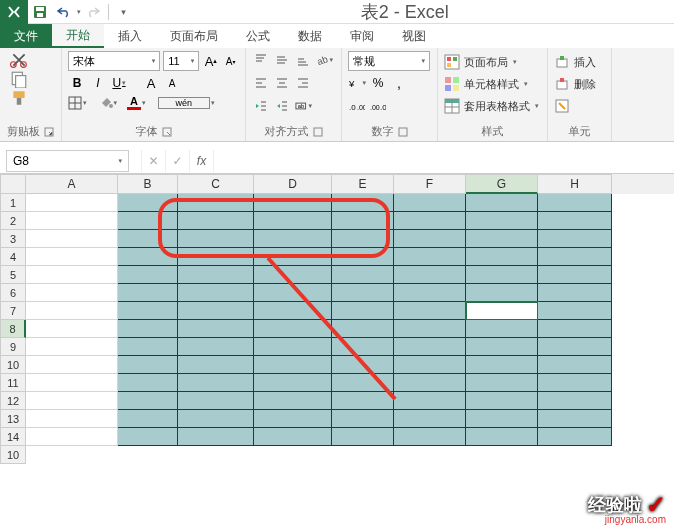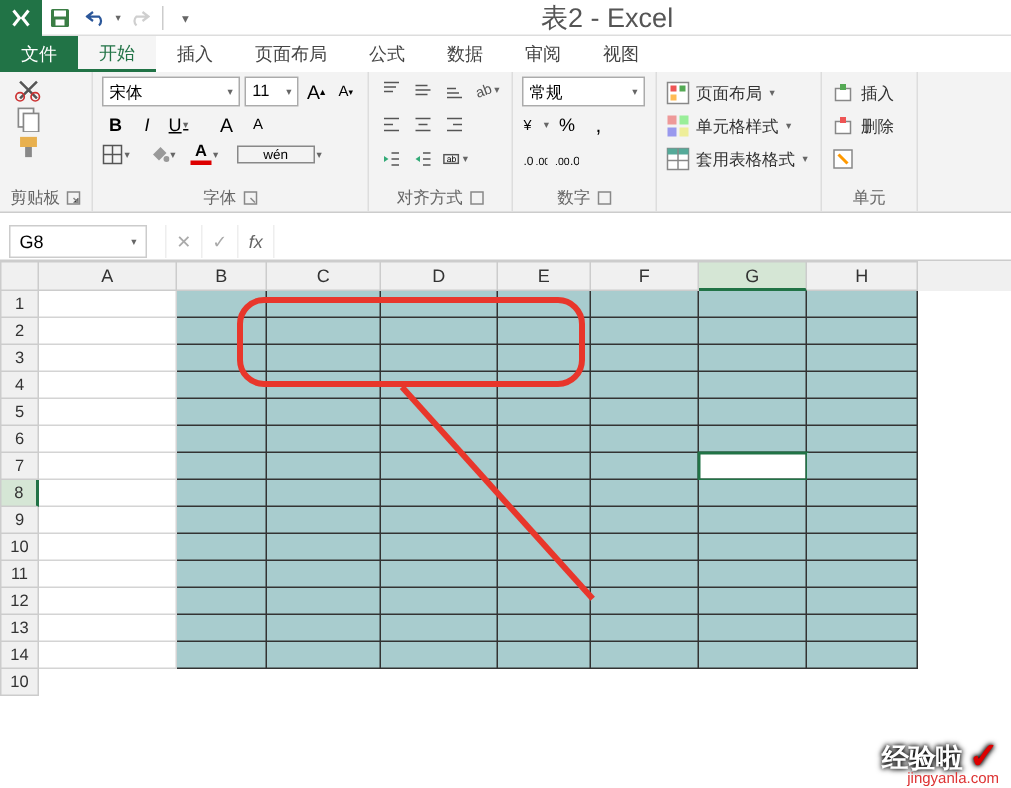--- a/index.html
+++ b/index.html
@@ -49,21 +49,21 @@
 .num-format { width: 82px; height: 20px; border: 1px solid #ababab; background: #fff; font-size: 11px; padding: 0 4px; display: flex; align-items: center; justify-content: space-between; }
 
 .styles-group { width: 110px; }
 .style-btn { display: flex; align-items: center; gap: 4px; font-size: 11px; color: #333; height: 22px; cursor: pointer; }
 .style-icon { width: 16px; height: 16px; }
 
 .cells-group { width: 64px; }
 
 
 .formula-bar { height: 26px; background: #fff; border-bottom: 1px solid #ccc; display: flex; align-items: center; margin-top: 6px; }
-.name-box { width: 92px; height: 22px; border: 1px solid #ccc; margin-left: 6px; font-size: 12px; padding: 0 6px; display: flex; align-items: center; justify-content: space-between; background: #fff; }
+.name-box { width: 123px; height: 22px; border: 1px solid #ccc; margin-left: 6px; font-size: 12px; padding: 0 6px; display: flex; align-items: center; justify-content: space-between; background: #fff; }
 .fb-btns { display: flex; margin-left: 12px; }
 .fb-btn { width: 24px; height: 22px; display: flex; align-items: center; justify-content: center; color: #aaa; font-size: 12px; border-left: 1px solid #eee; }
 .fb-fx { font-style: italic; font-size: 12px; color: #666; }
 .fb-input { flex: 1; height: 22px; border: none; border-left: 1px solid #eee; padding: 0 6px; }
 
 
 .grid-wrap { position: relative; }
 .col-headers { display: flex; height: 20px; background: #f0f0f0; }
 .row-head-spacer { width: 26px; border: 1px solid #ccc; background: #f0f0f0; }
 .col-head { border: 1px solid #ccc; border-left: none; font-size: 12px; color: #333; display: flex; align-items: center; justify-content: center; background: #f0f0f0; }
@@ -389,20 +389,23 @@
         <svg class="style-icon" viewBox="0 0 16 16">
             <rect x="1" y="1" width="14" height="14" fill="#fff" stroke="#888"></rect>
             <rect x="1" y="1" width="14" height="4" fill="#5a9"></rect>
             <line x1="1" y1="9" x2="15" y2="9" stroke="#888"></line>
             <line x1="8" y1="1" x2="8" y2="15" stroke="#888"></line>
           </svg>
         <span>套用表格格式</span>
           <span class="dd-arrow">▾</span>
       </div>
     </div>
+    <div class="rgroup-label">
+        <span>样式</span>
+      </div>
   </div>
 
   <div class="rgroup cells-group">
     <div class="rgroup-body" style="flex-direction:column">
       <div class="style-btn">
         <svg class="style-icon" viewBox="0 0 16 16">
             <rect x="3" y="5" width="10" height="8" fill="#fff" stroke="#888"></rect>
             <rect x="6" y="2" width="4" height="4" fill="#5a5"></rect>
           </svg>
         <span>插入</span>

